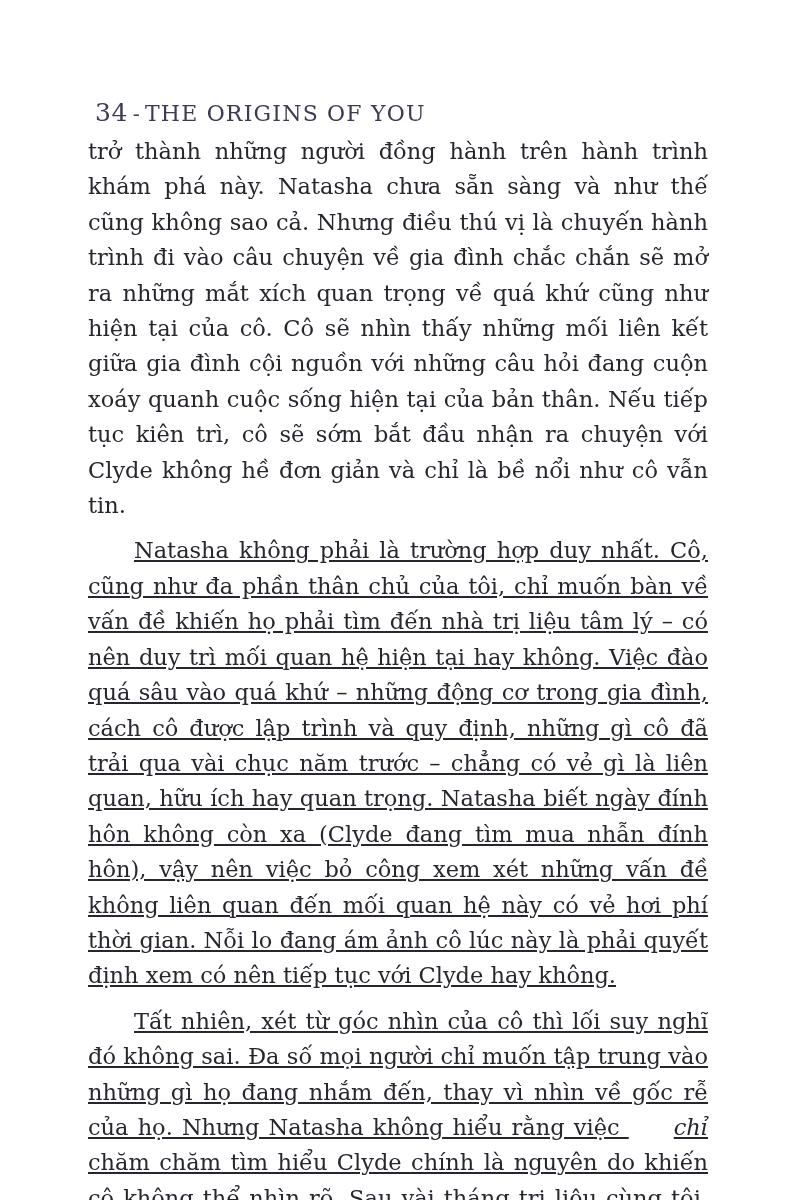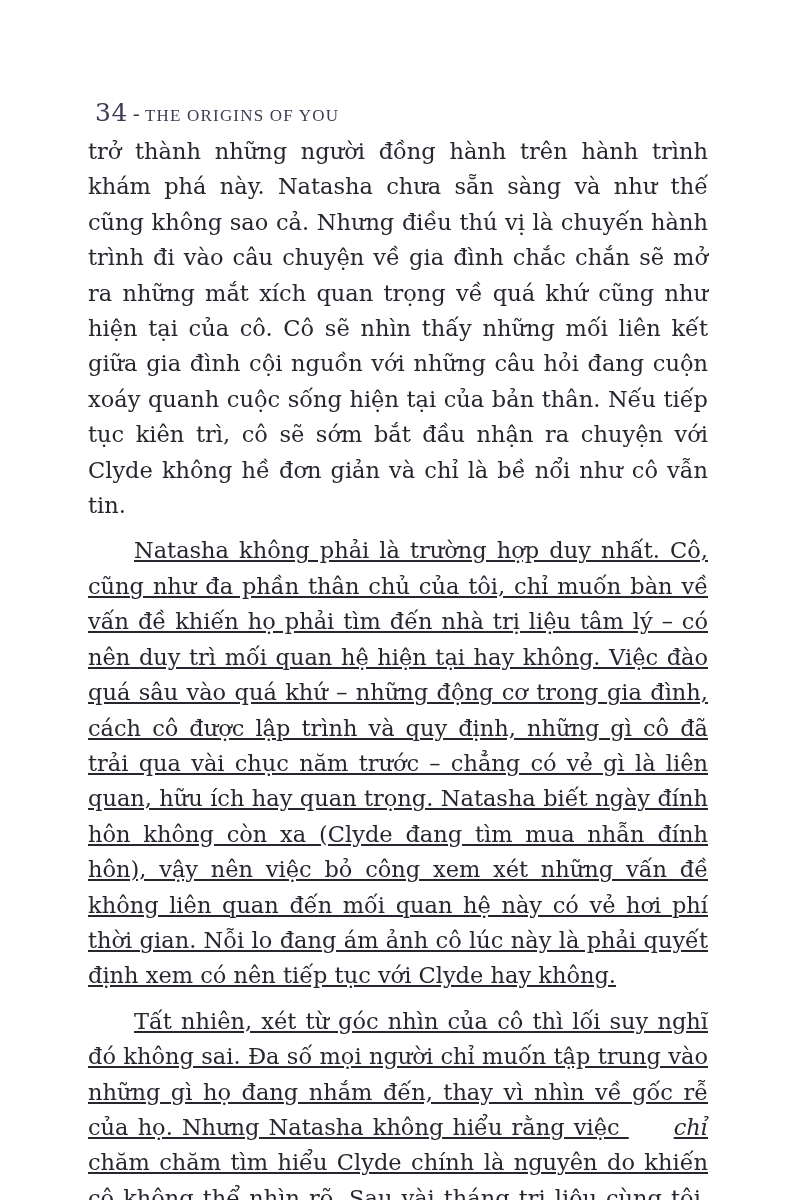--- a/index.html
+++ b/index.html
@@ -27,23 +27,22 @@
     margin-top: 40px;
   }
   .page-number {
     font-size: 25px;
     letter-spacing: 0.5px;
   }
   .header-sep {
     font-size: 21px;
   }
   .book-title {
-    font-size: 17px;
+    font-size: 22px;
     letter-spacing: 1.2px;
-    font-family: Liberation Serif, serif;
   }
   .body-text {
     position: absolute;
     left: 88px;
     top: 134px;
     width: 620px;
     font-size: 22.5px;
     line-height: 35.4px;
     color: var(--body-text, #26262e);
     text-align: justify;

